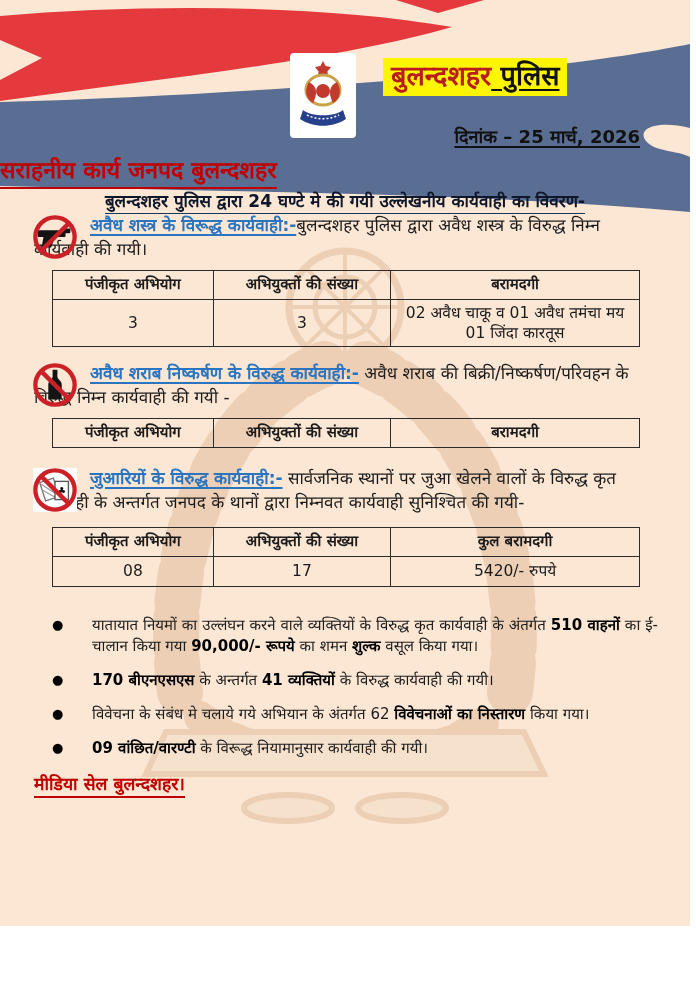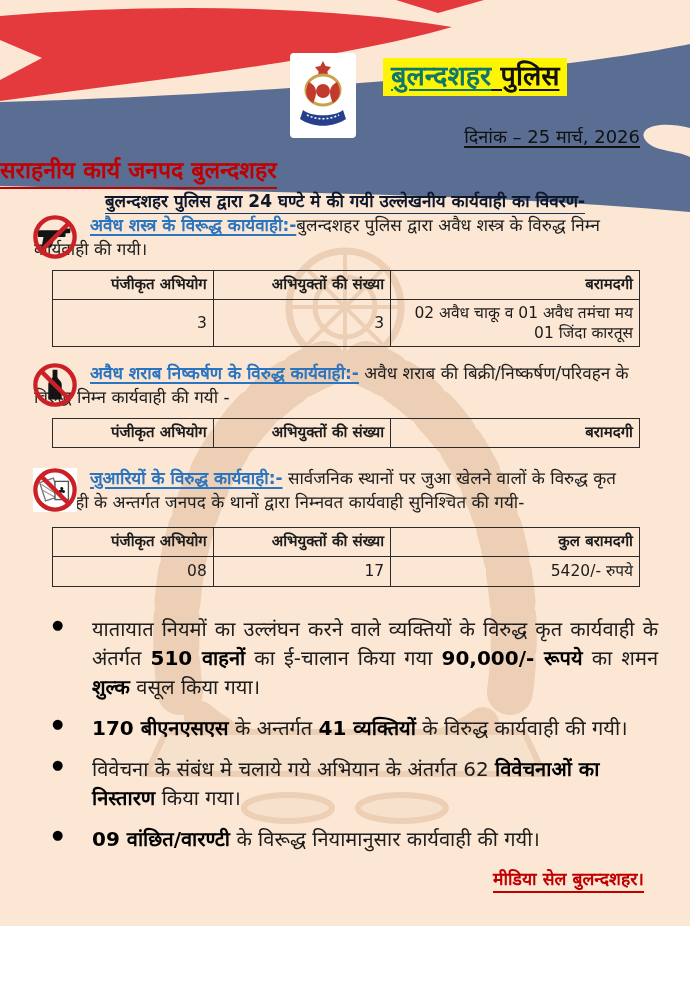--- a/index.html
+++ b/index.html
@@ -18,25 +18,25 @@
   .logo-box{
     position:absolute;left:290px;top:53px;width:66px;height:85px;
     background:#ffffff;border-radius:4px;z-index:3;
     display:flex;align-items:center;justify-content:center;
   }
   .org-title{
     position:absolute;left:383px;top:58px;z-index:3;
     background:#fdf501;padding:1px 8px 3px 8px;
     font-size:27px;font-weight:bold;line-height:1.25;white-space:nowrap;
   }
-  .org-title .red{color:#0f766e;text-decoration:underline;text-decoration-thickness:2px;text-underline-offset:4px;}
+  .org-title .red{color:#b91c1c;text-decoration-thickness:2px;text-underline-offset:4px;}
   .org-title .blk{color:#111;text-decoration:underline;text-decoration-thickness:2px;text-underline-offset:4px;}
   .date-line{
     position:absolute;right:50px;top:124px;z-index:3;
-    font-size:18px;font-weight:normal;color:#111;
+    font-size:18px;font-weight:bold;color:#111;
     text-decoration:underline;text-decoration-thickness:1.5px;text-underline-offset:3px;
   }
   .doc-title{
     position:absolute;left:0;right:0;top:153px;text-align:left;z-index:3;
   }
   .doc-title span{
     display:inline-block;color:#c00000;font-size:23px;font-weight:bold;
     border-bottom:2px solid #c00000;padding-bottom:2px;
   }
   .doc-subtitle{
@@ -57,39 +57,39 @@
   .sec-head{
     color:#2a74c0;font-weight:bold;
     text-decoration:underline;text-decoration-thickness:1.6px;text-underline-offset:3px;
   }
   .mt14{margin-top:14px;} .mt18{margin-top:18px;}
   table.rpt{
     border-collapse:collapse;margin:9px 0 0 18px;width:588px;table-layout:fixed;
     background:transparent;
   }
   table.rpt td{
-    border:1.6px solid #2b2b2b;text-align:right;vertical-align:middle;
+    border:1.6px solid #2b2b2b;text-align:center;vertical-align:middle;
     padding:3px 6px;font-size:15.5px;line-height:1.3;background:transparent;
   }
   table.rpt tr.hd td{font-weight:bold;font-size:15px;padding:4px 6px;}
   table.rpt .c1{width:27%;} table.rpt .c2{width:30%;} table.rpt .c3{width:43%;}
   
   ul.points{list-style:none;margin:28px 0 0 0;padding:0;}
   ul.points li{
     position:relative;padding-left:58px;margin-bottom:12px;
-    font-size:20px;line-height:1.45;color:#1c1c1c;
+    font-size:15px;line-height:1.45;color:#1c1c1c;
   }
   ul.points li::before{
     content:"●";position:absolute;left:18px;top:1px;font-size:13px;color:#000;
   }
   ul.points li.just{text-align:justify;}
   ul.points b{color:#000;}
   
   .media-cell{
-    text-align:right;margin:10px 14px 0 0;
+    margin:10px 14px 0 0;
   }
   .media-cell span{
     display:inline-block;color:#c00000;font-size:17.5px;font-weight:bold;
     border-bottom:2px solid #c00000;padding-bottom:1px;
   }
 </style>
 </head>
 <body>
 
 <div class="page">

